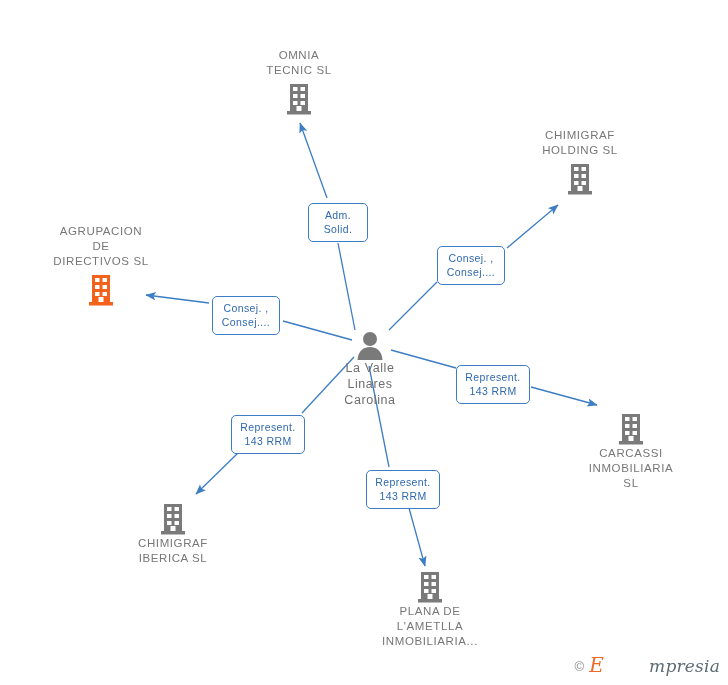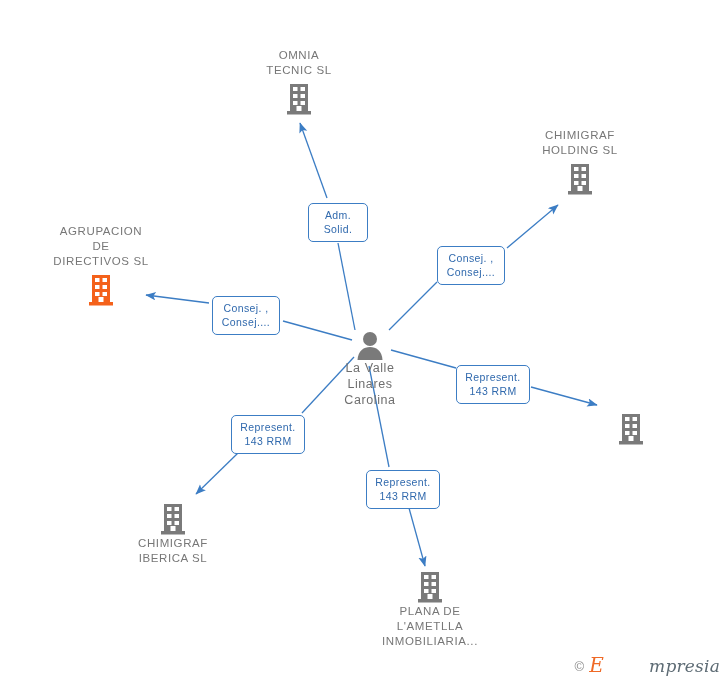--- a/index.html
+++ b/index.html
@@ -204,20 +204,23 @@
       <rect x="2" y="29" width="24" height="3.5" fill="#7a7a7a"></rect>
       <rect x="8" y="5" width="4.5" height="4" fill="#ffffff"></rect>
       <rect x="15.5" y="5" width="4.5" height="4" fill="#ffffff"></rect>
       <rect x="8" y="12" width="4.5" height="4" fill="#ffffff"></rect>
       <rect x="15.5" y="12" width="4.5" height="4" fill="#ffffff"></rect>
       <rect x="8" y="19" width="4.5" height="4" fill="#ffffff"></rect>
       <rect x="15.5" y="19" width="4.5" height="4" fill="#ffffff"></rect>
       <rect x="11.5" y="24" width="5" height="5" fill="#ffffff"></rect>
     </svg>
   </span>
+  <div class="label">CARCASSI
+INMOBILIARIA
+SL</div>
 </div>
 
 <div class="node label-below" style="left:173px; top:502px;">
   <span class="icon">
     <svg width="28" height="34" viewBox="0 0 28 34" xmlns="http://www.w3.org/2000/svg">
       <rect x="5" y="2" width="18" height="27" fill="#7a7a7a"></rect>
       <rect x="2" y="29" width="24" height="3.5" fill="#7a7a7a"></rect>
       <rect x="8" y="5" width="4.5" height="4" fill="#ffffff"></rect>
       <rect x="15.5" y="5" width="4.5" height="4" fill="#ffffff"></rect>
       <rect x="8" y="12" width="4.5" height="4" fill="#ffffff"></rect>

